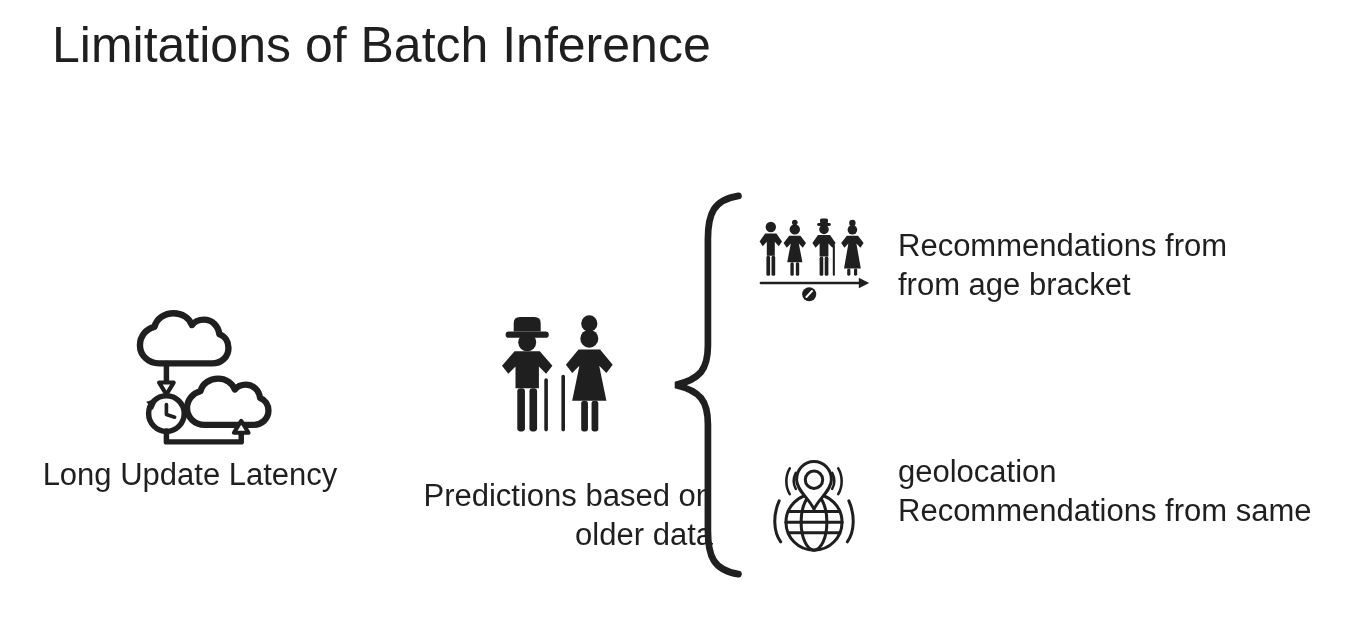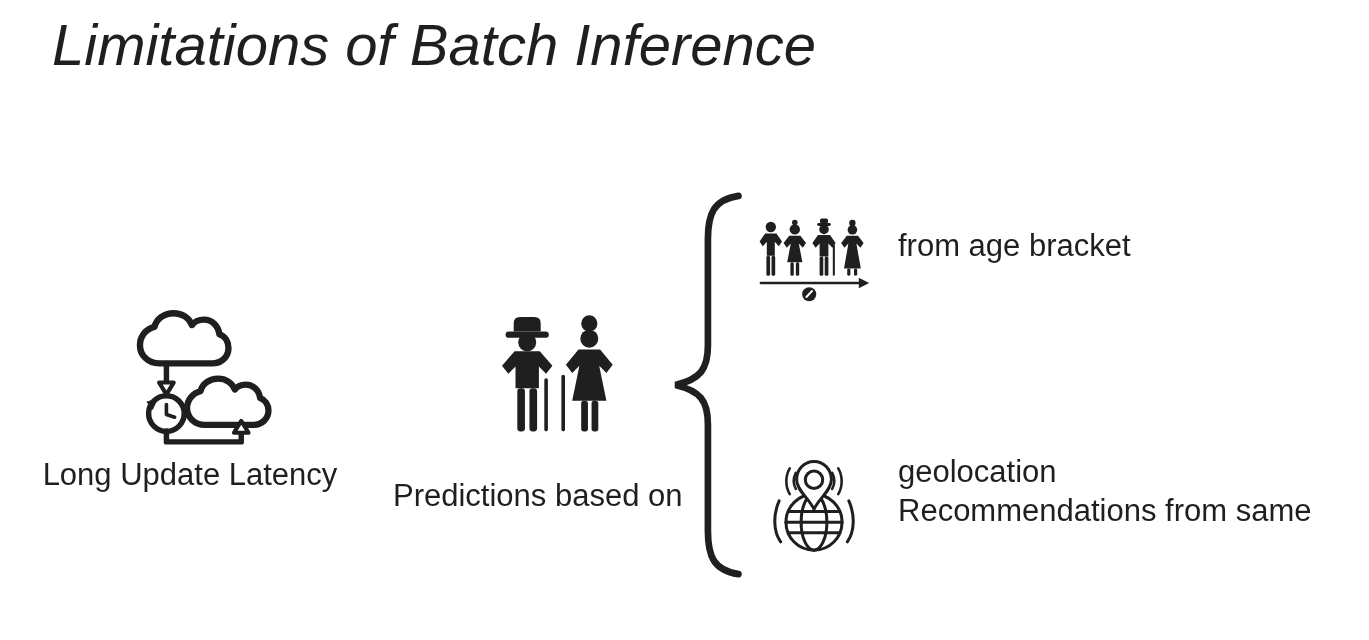--- a/index.html
+++ b/index.html
@@ -8,26 +8,25 @@
     width: 1369px;
     height: 640px;
     background: var(--bg, #ffffff);
     color: var(--ink, #1f1f1f);
     font-family: "Liberation Sans", sans-serif;
     overflow: hidden;
   }
   .abs { position: absolute; }
   .title {
     left: 52px; top: 16px;
-    font-size: 58px;
+    font-size: 50px;
     line-height: 58px;
     font-weight: 400;
     letter-spacing: 0px;
     white-space: nowrap;
-    font-style: italic;
   }
   .label {
     font-size: 31px;
     line-height: 39px;
     font-weight: 400;
   }
   .label-center { text-align: center; }
   .label div { white-space: nowrap; }
   svg { display: block; }
 </style>
@@ -76,22 +75,23 @@
 
         <circle cx="117" cy="11" r="9"></circle>
         <circle cx="117" cy="28" r="10"></circle>
         <path d="M105 40 L129 40 L143 57 L136 66 L128 58 L136 97 L98 97 L106 58 L98 66 L91 57 Z"></path>
         <rect x="108" y="97" width="7.5" height="34" rx="3"></rect>
         <rect x="119.5" y="97" width="7.5" height="34" rx="3"></rect>
         <rect x="86" y="68" width="4" height="63" rx="2"></rect>
       </g>
     </svg>
   </div>
-  <div class="abs label" style="left:393px; top:476px; width:320px;">
+  <div class="abs label" style="left:393px; top:476px; width:320px;text-align:right;">
     <div>Predictions based on</div>
+    <div>older data</div>
   </div>
 
   <div class="abs" style="left:664px; top:190px; width:84px; height:390px;">
     <svg width="84" height="390" viewBox="0 0 88 396" preserveAspectRatio="none" aria-hidden="true">
       <path d="M78 6 C52 10 46 24 46 50 L46 158 C46 182 38 192 12 198 C38 204 46 214 46 238 L46 346 C46 372 52 386 78 390" stroke="currentColor" stroke-width="7" fill="none" stroke-linecap="round"></path>
     </svg>
   </div>
 
   <div class="abs" style="left:758px; top:218px; width:112px; height:90px;">
     <svg width="112" height="90" viewBox="0 0 140 112" aria-hidden="true">
@@ -124,20 +124,21 @@
 
         <rect x="2" y="79.5" width="125" height="3.2" rx="1.6"></rect>
         <path d="M126 74.5 L139 81 L126 87.5 Z"></path>
 
         <circle cx="64" cy="95" r="8.8"></circle>
       </g>
       <path d="M60.5 98.5 L67.5 91" stroke="#ffffff" stroke-width="2.4" stroke-linecap="round" fill="none"></path>
     </svg>
   </div>
   <div class="abs label" style="left:898px; top:226px; width:400px;">
+    <div>Recommendations from</div>
     <div>from age bracket</div>
   </div>
 
   <div class="abs" style="left:764px; top:453px; width:100px; height:108px;">
     <svg width="100" height="108" viewBox="0 0 132 132" aria-hidden="true">
       <g stroke="currentColor" fill="none" stroke-width="4" stroke-linecap="round">
 
         <circle cx="66" cy="86" r="37"></circle>
         <line x1="33" y1="72" x2="99" y2="72"></line>
         <line x1="29" y1="86" x2="103" y2="86"></line>

